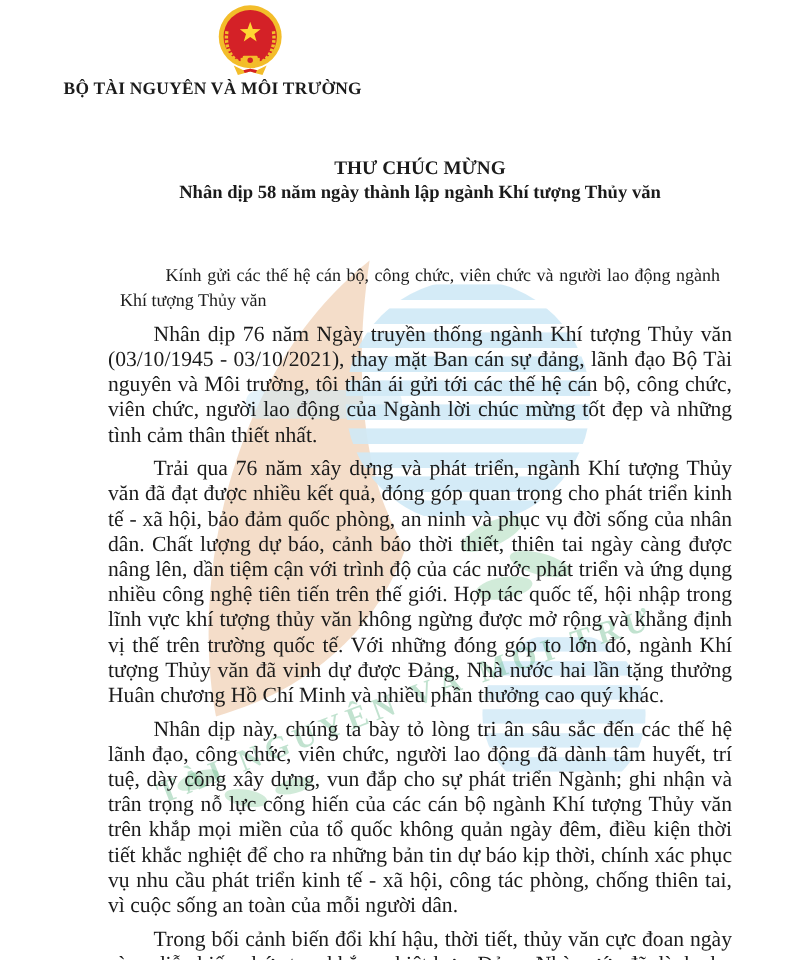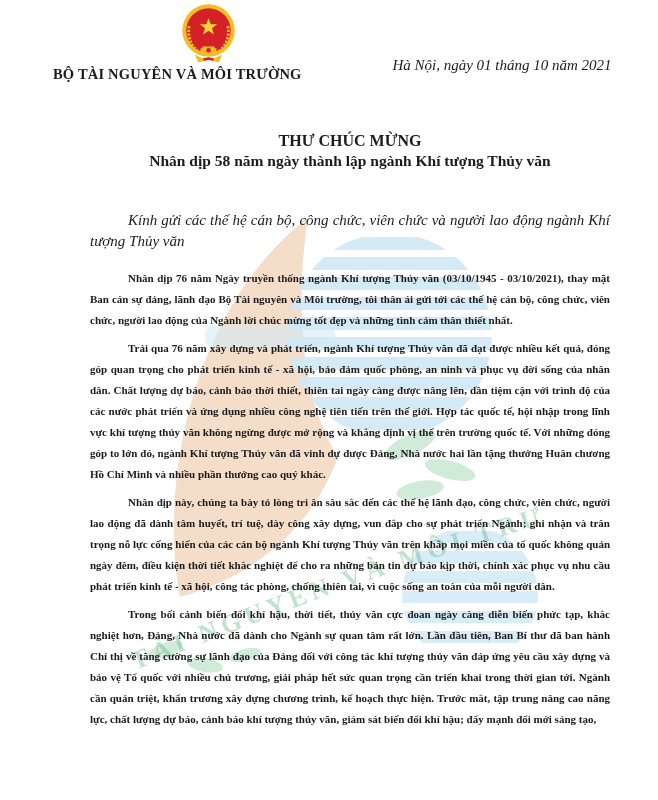--- a/index.html
+++ b/index.html
@@ -31,28 +31,27 @@
   }
   
   .title-block{
     position:absolute;left:90px;right:48px;top:131px;z-index:2;
     text-align:center;font-weight:bold;line-height:20px;font-size:15.5px;
   }
   .title-block .t1{font-size:16px;}
   
   .salutation{
     position:absolute;left:90px;right:48px;top:210px;z-index:2;
-    font-style:italic;font-size:15px;line-height:21px;
-    text-indent:38px;text-align:justify;margin:0;
+    font-size:15px;line-height:21px;
+    text-indent:38px;text-align:justify;margin:10px;
   }
   .body{
     position:absolute;left:90px;right:48px;top:268px;bottom:0;z-index:2;
-    font-size:11px;line-height:21px;text-align:justify;
+    font-size:18px;line-height:21px;text-align:justify;
     overflow:hidden;
-    font-weight:bold;
   }
   .body p{margin:0 0 7px 0;text-indent:38px;}
 </style>
 </head>
 <body>
 
 <div class="page">
 
   <svg class="watermark" viewBox="0 0 460 500" xmlns="http://www.w3.org/2000/svg">
 
@@ -115,21 +114,20 @@
     <rect x="39" y="76" width="22" height="13" rx="2" fill="#f3bd2a"></rect>
     <rect x="36" y="79" width="4" height="7" fill="#f3bd2a"></rect>
     <rect x="60" y="79" width="4" height="7" fill="#f3bd2a"></rect>
     <circle cx="50" cy="82.5" r="4" fill="#d42127"></circle>
 
     <path d="M 26,90 L 40,97 L 50,95 L 60,97 L 74,90 L 68,104 L 50,99 L 32,104 Z" fill="#f3bd2a"></path>
     <path d="M 40,97 L 50,95 L 60,97 L 58,101 L 50,99 L 42,101 Z" fill="#d42127"></path>
   </svg>
 
   <div class="ministry">BỘ TÀI NGUYÊN VÀ MÔI TRƯỜNG</div>
-  <div class="date-line">Hà Nội, ngày 01 tháng 10 năm 2021</div>
 
   <div class="title-block">
     <div class="t1">THƯ CHÚC MỪNG</div>
     <div class="t2">Nhân dịp 58 năm ngày thành lập ngành Khí tượng Thủy văn</div>
   </div>
 
   <p class="salutation">Kính gửi các thế hệ cán bộ, công chức, viên chức và người lao động ngành Khí tượng Thủy văn</p>
 
   <div class="body">
     <p>Nhân dịp 76 năm Ngày truyền thống ngành Khí tượng Thủy văn (03/10/1945 - 03/10/2021), thay mặt Ban cán sự đảng, lãnh đạo Bộ Tài nguyên và Môi trường, tôi thân ái gửi tới các thế hệ cán bộ, công chức, viên chức, người lao động của Ngành lời chúc mừng tốt đẹp và những tình cảm thân thiết nhất.</p>

